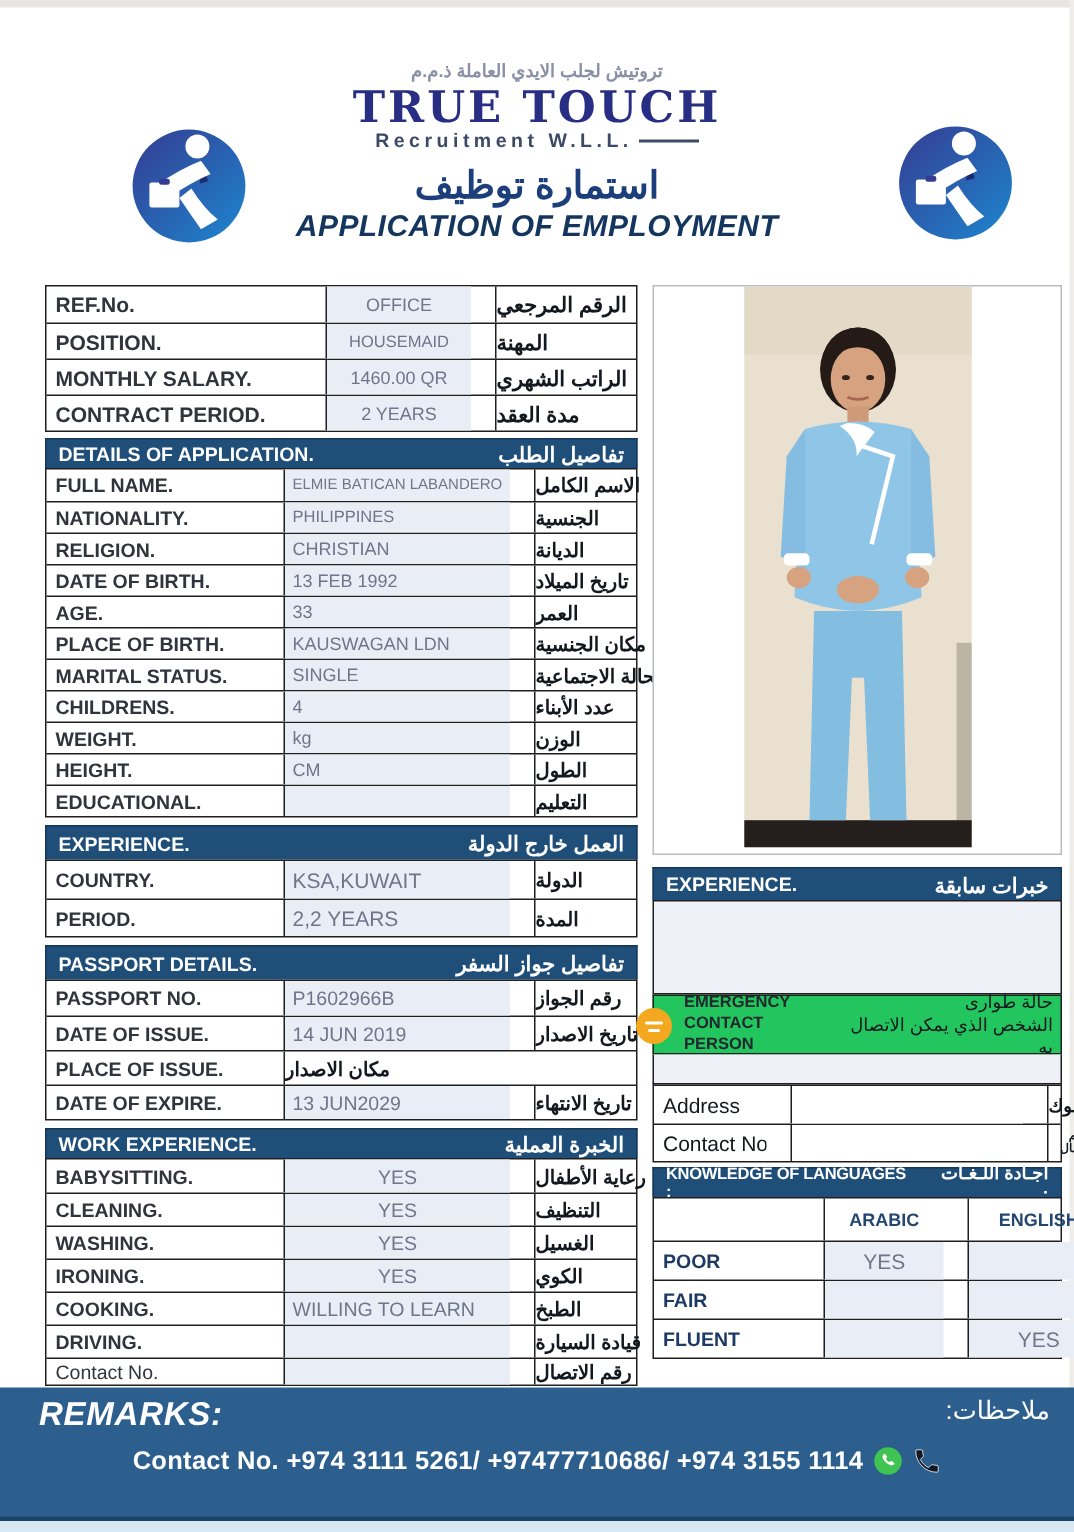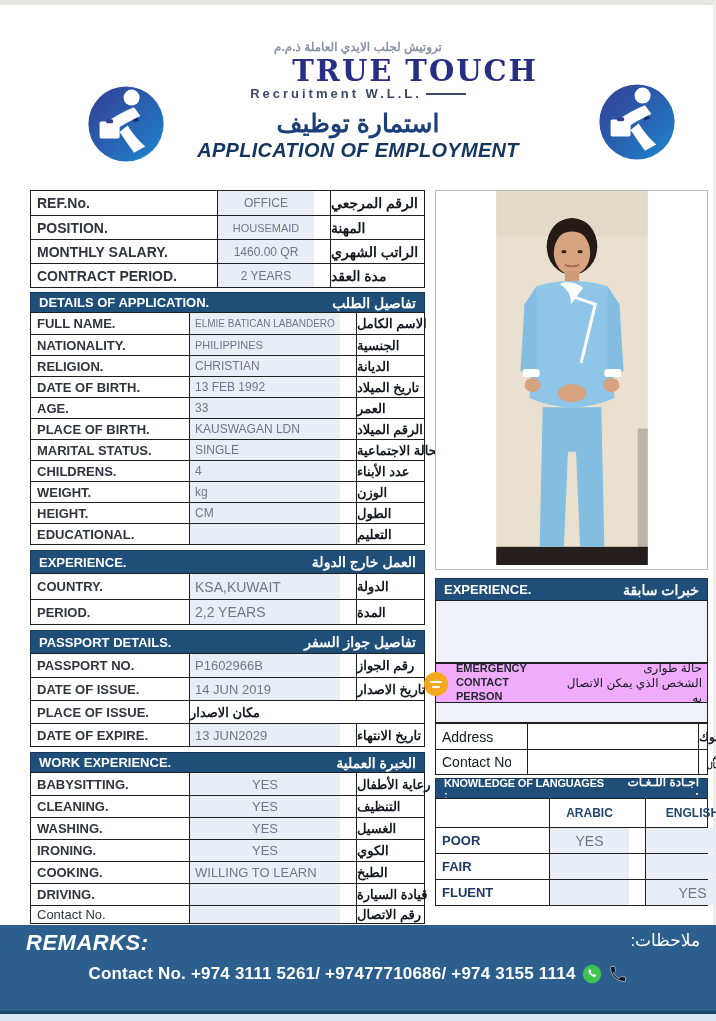--- a/index.html
+++ b/index.html
@@ -5,21 +5,21 @@
   html,body{margin:0;padding:0;background:#fff;}
   .page{position:relative;width:716px;height:1021px;background:#ffffff;
         font-family:"Liberation Sans",sans-serif;overflow:hidden;}
   .edge-top{position:absolute;left:0;top:0;width:716px;height:5px;background:#e8e6e2;}
   .edge-right{position:absolute;right:0;top:0;width:3px;height:1021px;background:#efedea;}
 
   
   .hdr-center{position:absolute;left:178px;top:40px;width:360px;text-align:center;}
   .hdr-ar-small{font-size:12px;font-weight:bold;color:#8a90a5;letter-spacing:.5px;}
   .brand{font-family:"DejaVu Serif",serif;font-size:29px;font-weight:bold;color:#272e83;
-         letter-spacing:2px;margin-top:2px;line-height:1.05;text-align:right;}
+         letter-spacing:2px;margin-top:2px;line-height:1.05;}
   .brand-sub{font-size:13px;font-weight:bold;color:#3c4a68;letter-spacing:3px;
              border-bottom:0;margin-top:0px;}
   .brand-sub:after{content:"";display:inline-block;width:40px;border-bottom:2px solid #3c4a68;margin-left:4px;vertical-align:3px;}
   .title-ar{font-size:25px;font-weight:bold;color:#1c3f7b;margin-top:8px;}
   .title-en{font-size:20px;font-weight:bold;font-style:italic;color:#14365e;margin-top:1px;letter-spacing:.3px;}
   .logo{position:absolute;width:80px;height:80px;}
   .logo-left{left:86px;top:84px;}
   .logo-right{left:597px;top:82px;}
 
   
@@ -49,21 +49,21 @@
   .t5 .r.short{height:18px;}
   .gap5{height:5px;} .gap4{height:4px;}
   .sech1{height:20px;} .sech2{height:23px;} .sech3{height:20px;}
 
   
   .photo-box{position:absolute;left:0;top:0;width:273px;height:380px;background:#fff;
              border:1px solid #b9bcc4;box-sizing:border-box;display:flex;justify-content:center;}
   .exp2-head{position:absolute;left:0;top:388px;width:273px;height:22px;}
   .exp2-box{position:absolute;left:0;top:410px;width:273px;height:63px;background:#eef1f8;
             border:1px solid #1f1f1f;box-sizing:border-box;}
-  .emg-box{position:absolute;left:0;top:473px;width:273px;height:40px;background:#f0abfc;
+  .emg-box{position:absolute;left:0;top:473px;width:273px;height:40px;background:#22c55e;
            border:1px solid #1f1f1f;box-sizing:border-box;display:flex;justify-content:space-between;align-items:center;}
   .emg-en{margin-left:20px;font-size:11px;font-weight:600;color:#23272e;line-height:1.25;}
   .emg-ar{margin-right:5px;font-size:12px;color:#14181f;text-align:right;line-height:1.25;}
   .emg-badge{position:absolute;left:-12px;top:8px;width:24px;height:24px;border-radius:50%;
              background:#f3a81f;display:flex;flex-direction:column;justify-content:center;gap:3px;align-items:center;}
   .emg-badge i{display:block;width:12px;height:2px;background:#fff;border-radius:1px;}
   .emg-badge i.s{width:8px;}
   .emg-empty{position:absolute;left:0;top:513px;width:273px;height:20px;background:#eef1f8;
              border:1px solid #1f1f1f;border-top:none;box-sizing:border-box;}
   .addr{position:absolute;left:0;top:533px;width:273px;}
@@ -194,21 +194,21 @@
         <div class="c ara" dir="rtl">تاريخ الميلاد</div>
       </div>
       <div class="r">
         <div class="c lab">AGE.</div>
         <div class="c val">33</div>
         <div class="c ara" dir="rtl">العمر</div>
       </div>
       <div class="r">
         <div class="c lab">PLACE OF BIRTH.</div>
         <div class="c val">KAUSWAGAN LDN</div>
-        <div class="c ara" dir="rtl">الرقم الميلاد</div>
+        <div class="c ara" dir="rtl">مكان الجنسية</div>
       </div>
       <div class="r">
         <div class="c lab">MARITAL STATUS.</div>
         <div class="c val">SINGLE</div>
         <div class="c ara" dir="rtl">الحالة الاجتماعية</div>
       </div>
       <div class="r">
         <div class="c lab">CHILDRENS.</div>
         <div class="c val">4</div>
         <div class="c ara" dir="rtl">عدد الأبناء</div>

